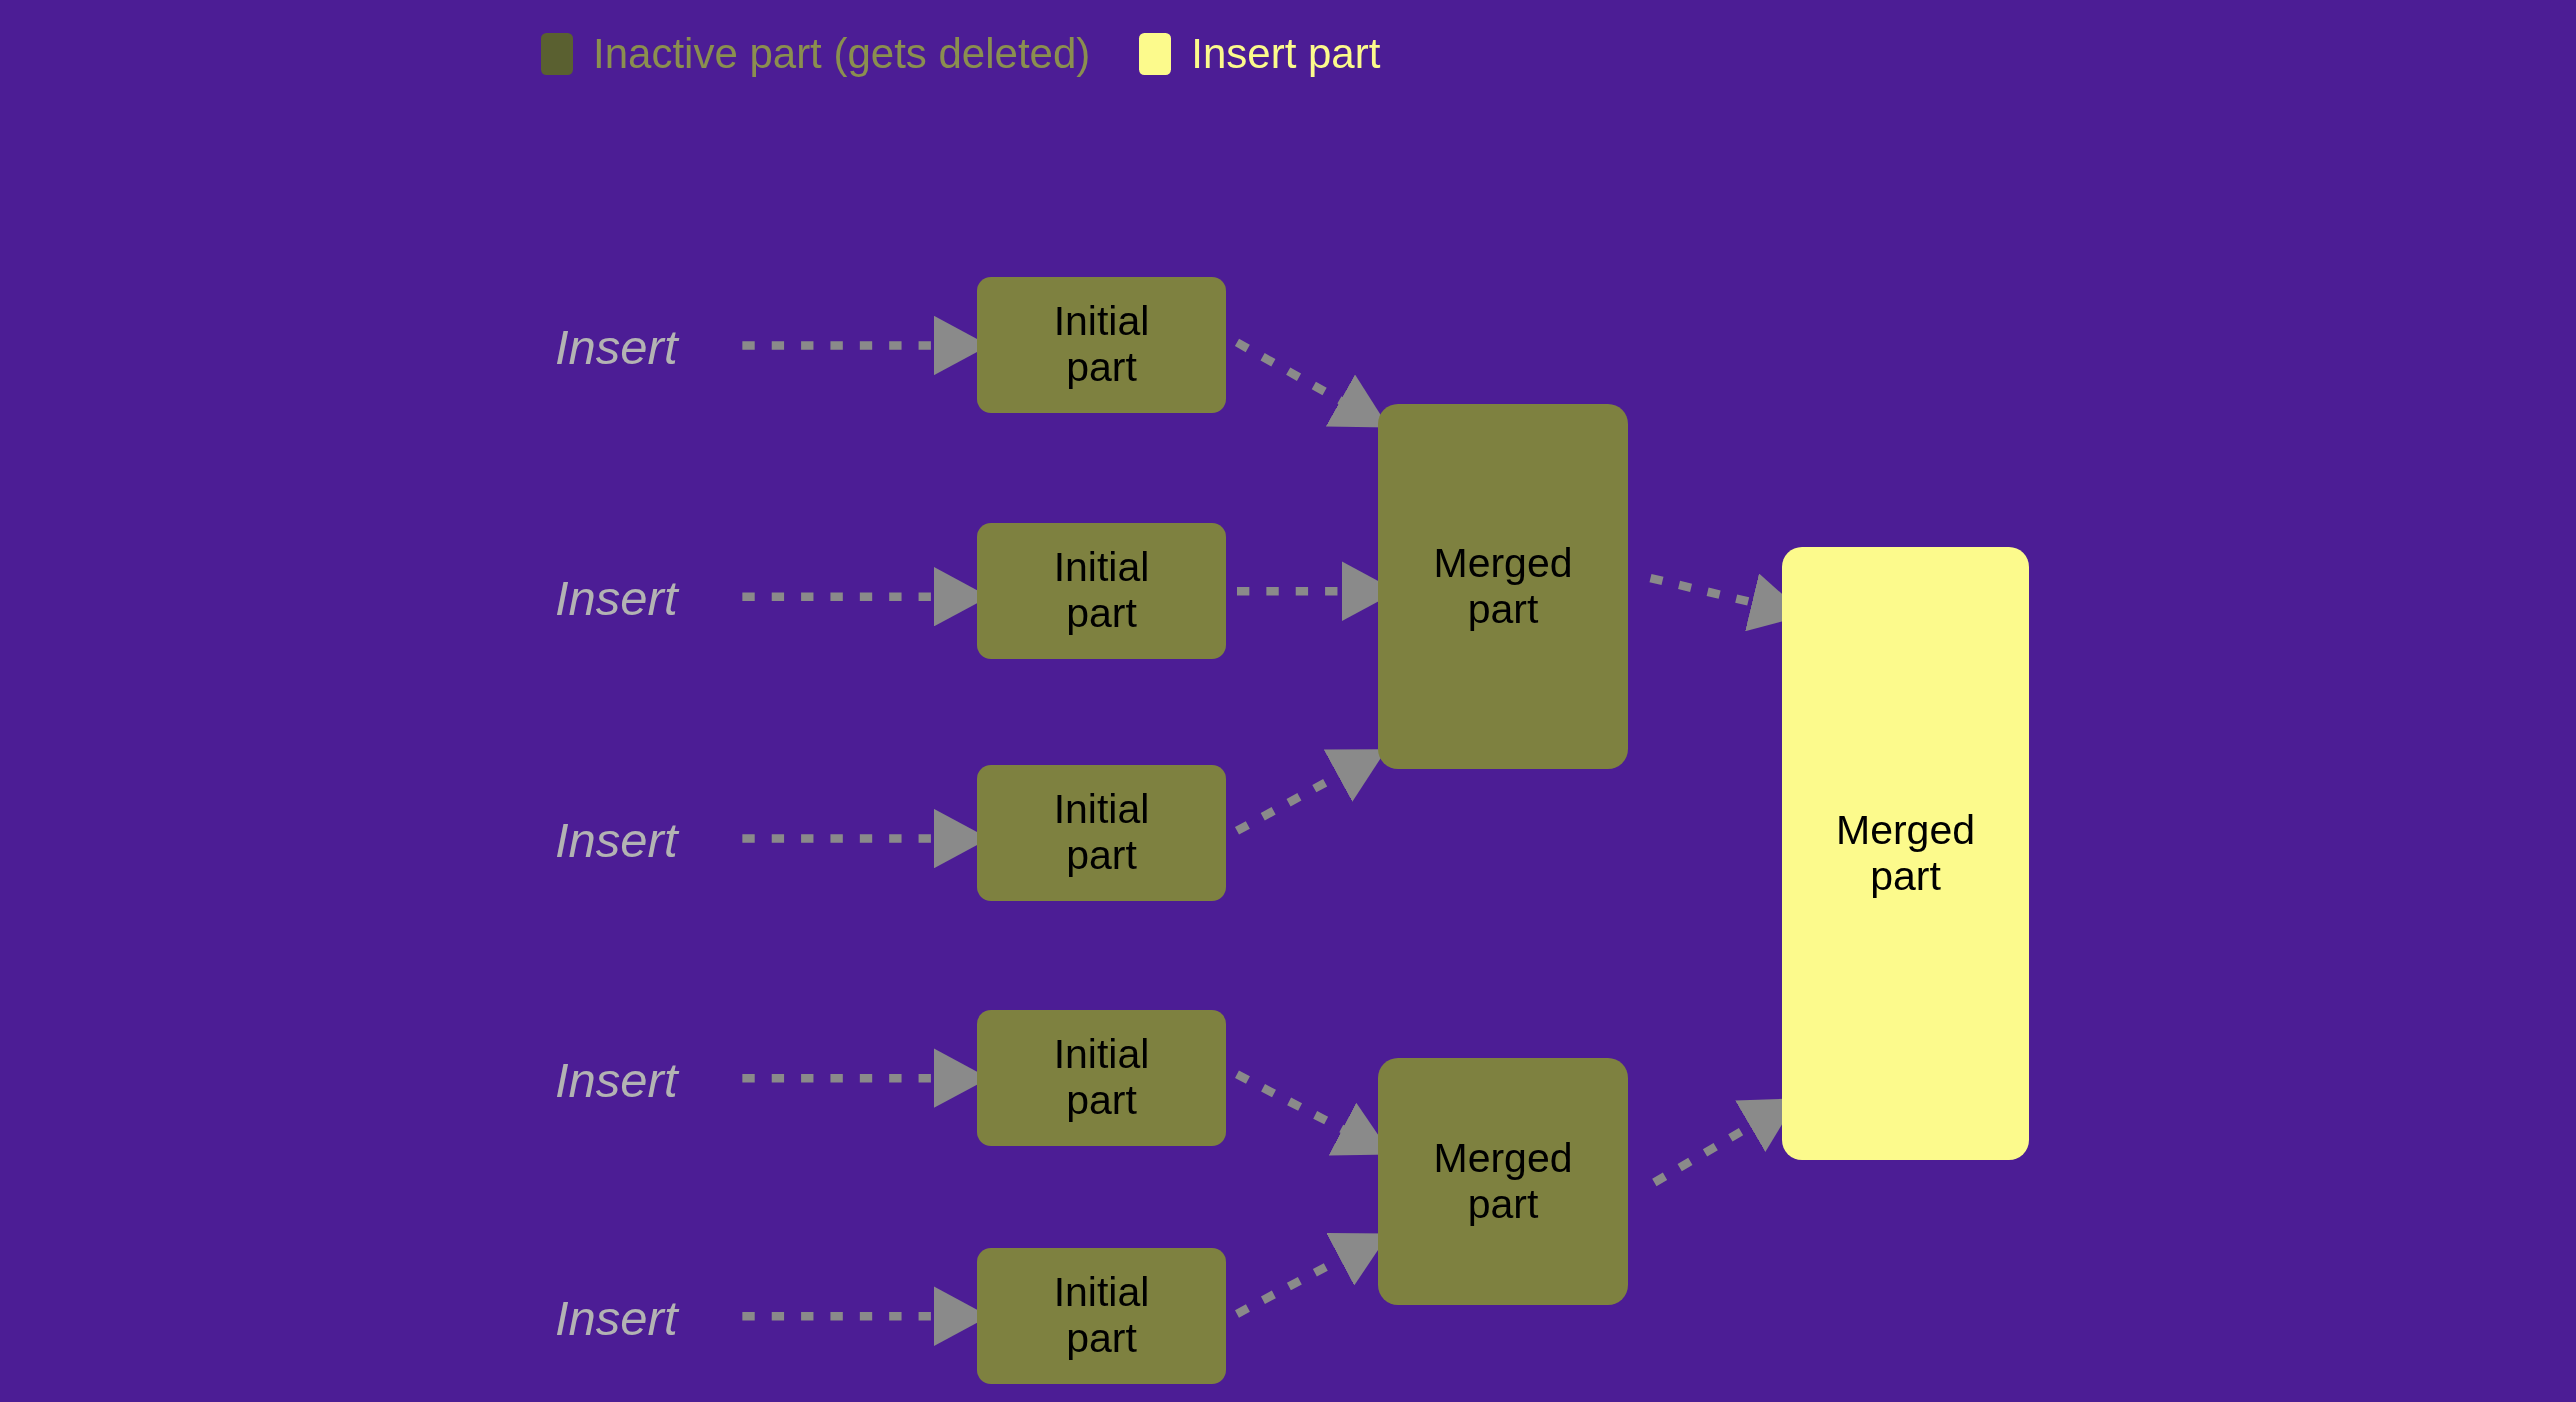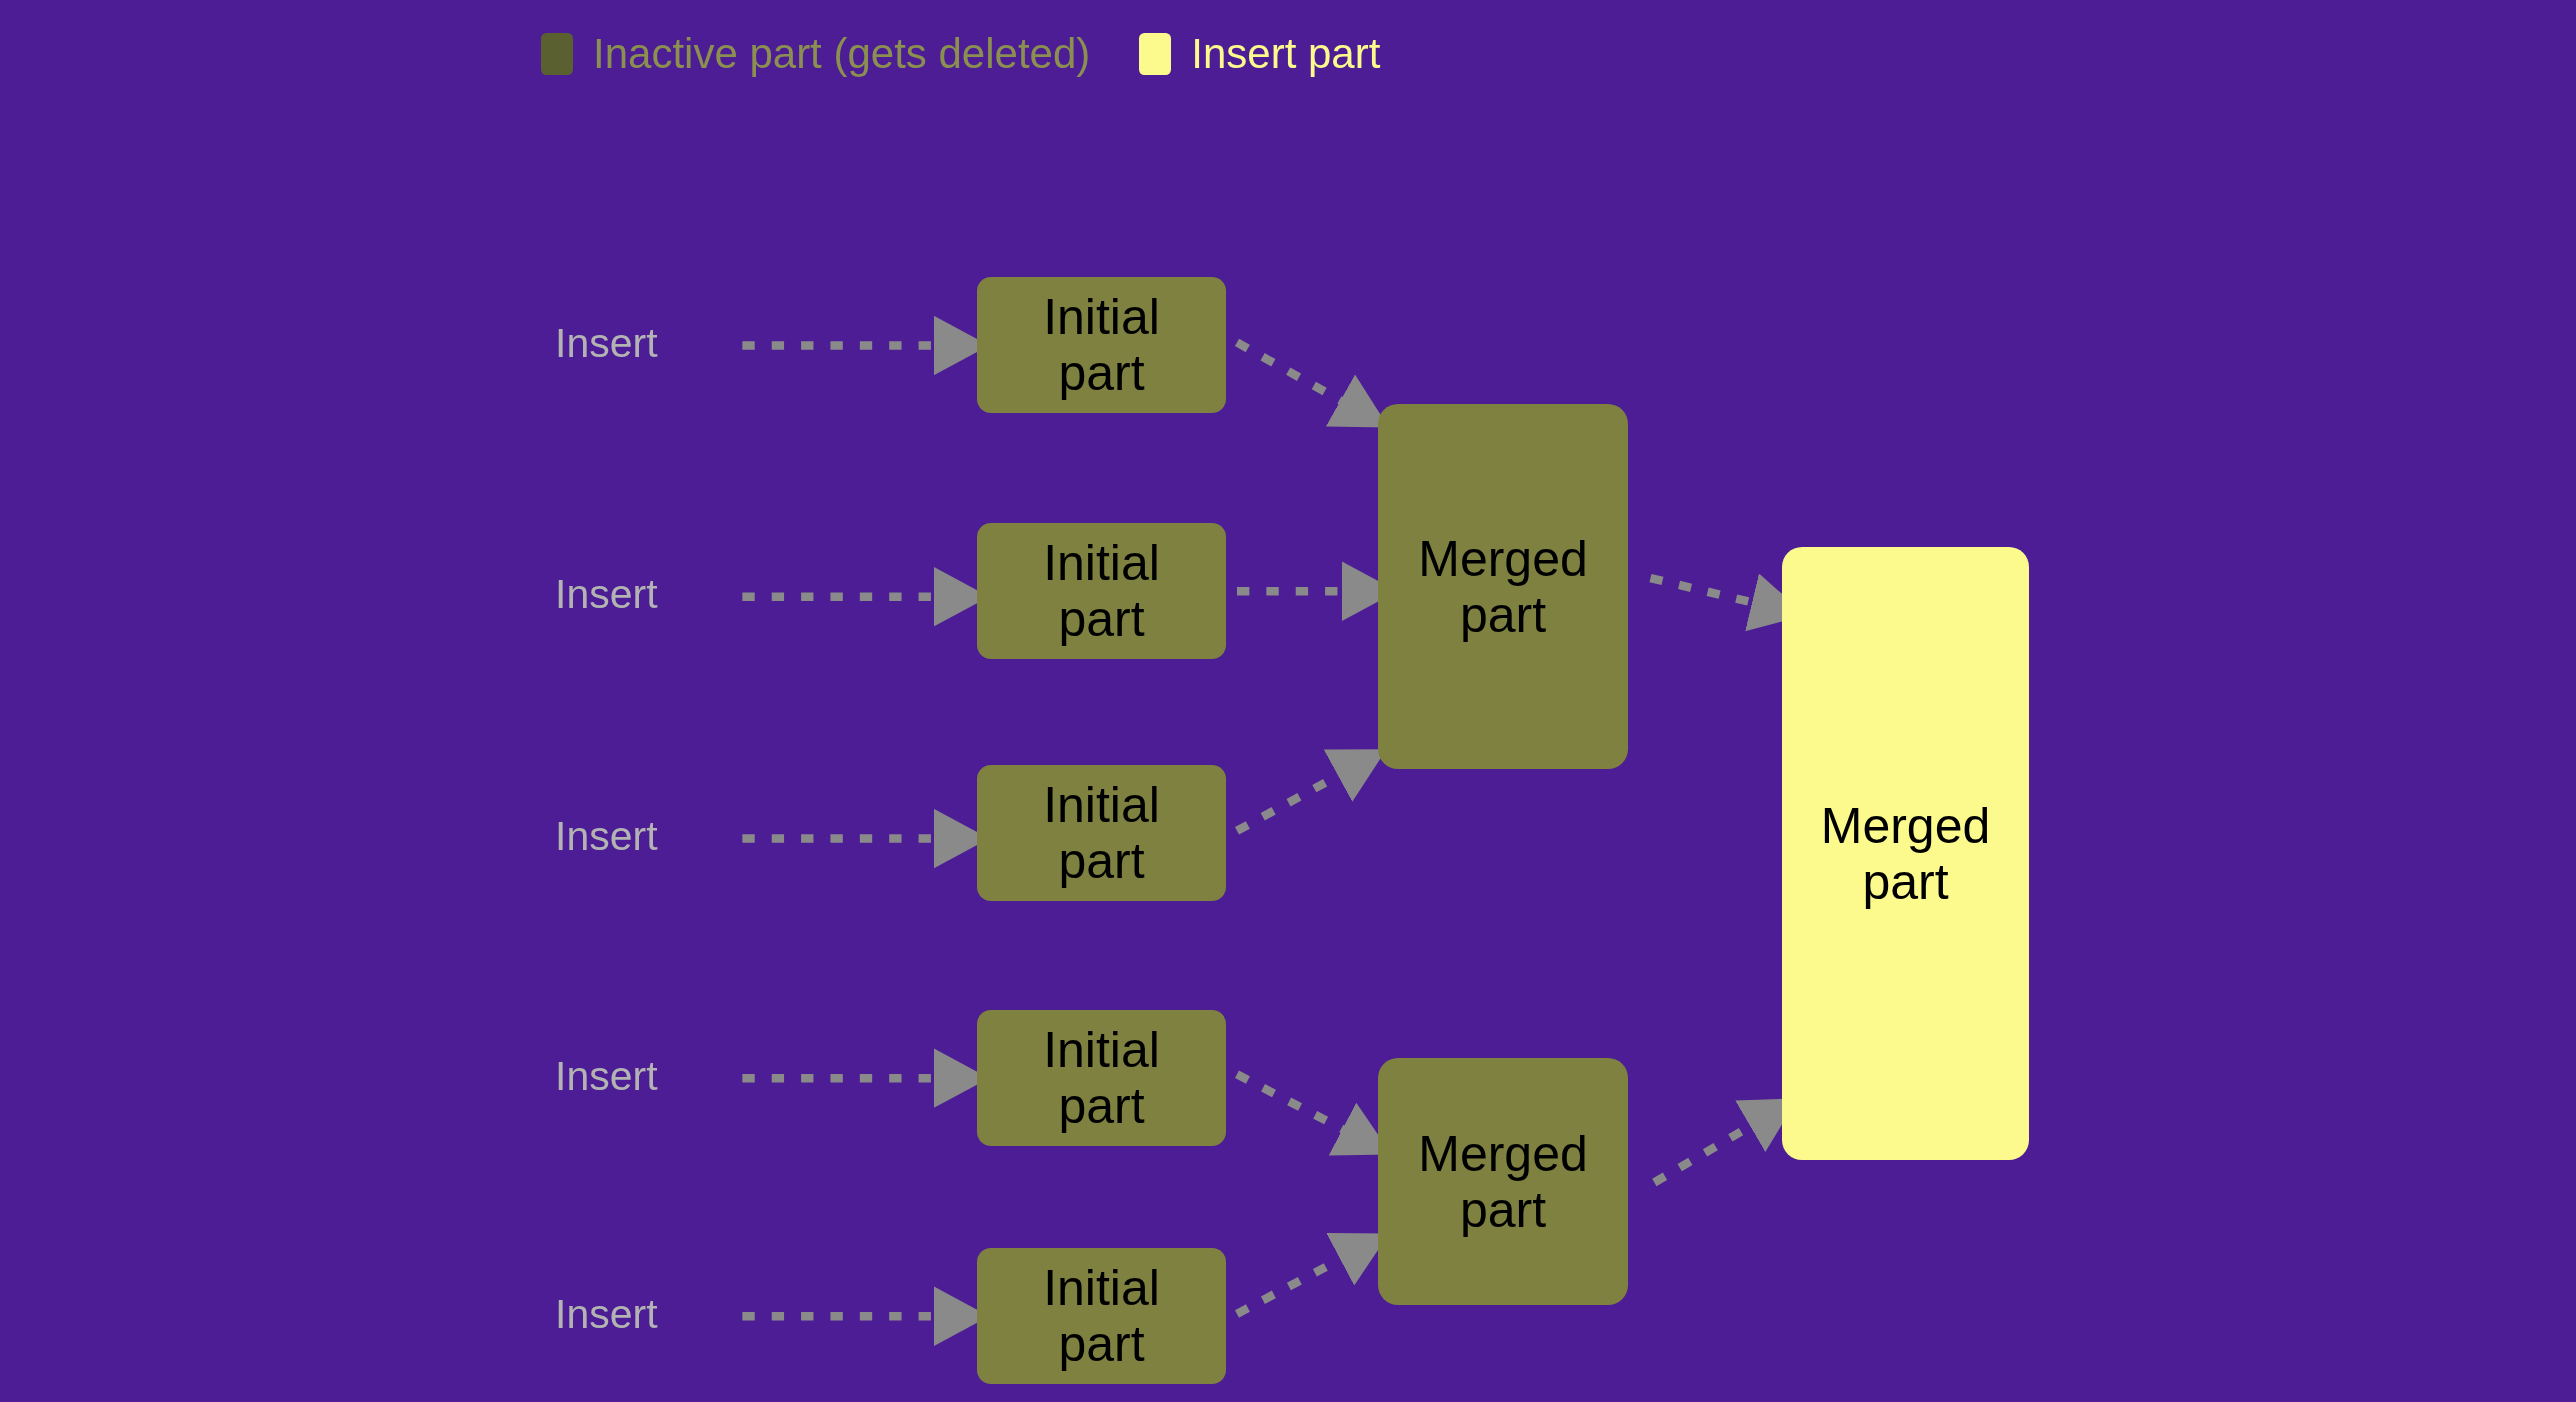--- a/index.html
+++ b/index.html
@@ -56,36 +56,37 @@
 
   
   .node {
     position: absolute;
     box-sizing: border-box;
     display: flex;
     align-items: center;
     justify-content: center;
     text-align: center;
     color: #000000;
-    font-size: 50px;
+    font-size: 41px;
     line-height: 1.12;
     border-radius: 14px;
     padding: 3.1px 6.2px;
   }
   .node.inactive { background: #7e8140; }
   .node.active   { background: #fcfa8c; }
   .node .node-text { display: block; }
 
   
   .insert-label {
     position: absolute;
     color: #b3b3b3;
-    font-size: 41px;
+    font-size: 49px;
     line-height: 1;
     white-space: nowrap;
+    font-style: italic;
   }
 
   
   #arrow-layer {
     position: absolute;
     left: 0; top: 0;
     width: 2576px;
     height: 1402px;
     pointer-events: none;
   }

